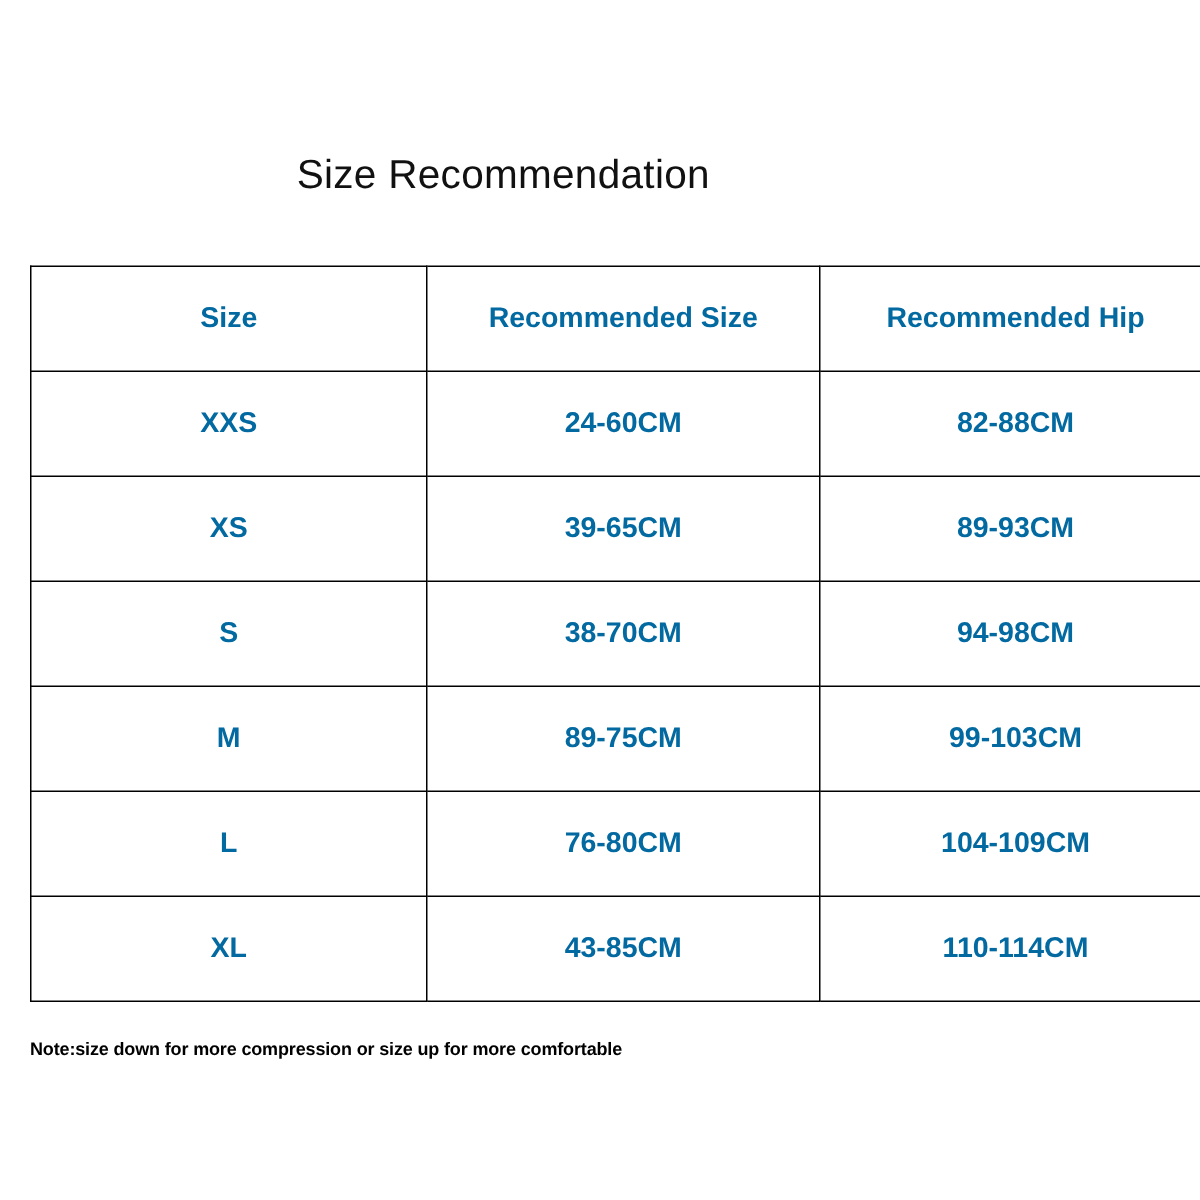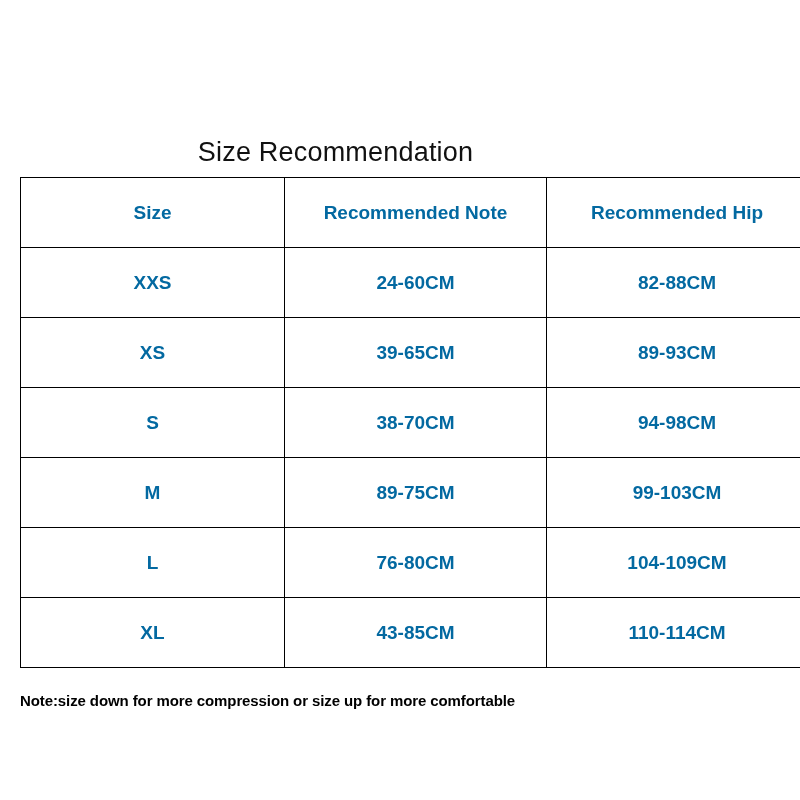--- a/index.html
+++ b/index.html
@@ -23,21 +23,20 @@
   .title {
     position: absolute;
     top: 101px;
     left: 0;
     width: 671px;
     text-align: center;
     font-size: 27px;
     font-weight: 400;
     letter-spacing: 0.2px;
     color: #111111;
-    margin-top: 36px;
   }
   .size-table {
     position: absolute;
     top: 177px;
     left: 20px;
     width: 760px;
     border-collapse: collapse;
     table-layout: fixed;
   }
   .size-table td {
@@ -60,38 +59,38 @@
     width: 252px;
   }
   .size-table thead td {
     font-size: 19px;
   }
   .note {
     position: absolute;
     top: 692px;
     left: 20px;
     width: 760px;
-    font-size: 15px;
+    font-size: 12px;
     font-weight: bold;
     color: #000000;
     letter-spacing: -0.1px;
   }
 </style>
 </head>
 <body>
 
 <div class="page">
 
   <div class="title">Size Recommendation</div>
 
   <table class="size-table">
     <thead>
       <tr>
         <td class="col-size">Size</td>
-        <td class="col-waist">Recommended Note</td>
+        <td class="col-waist">Recommended Size</td>
         <td class="col-hip">Recommended Hip</td>
       </tr>
     </thead>
     <tbody>
       <tr>
         <td>XXS</td>
         <td>24-60CM</td>
         <td>82-88CM</td>
       </tr>
       <tr>

